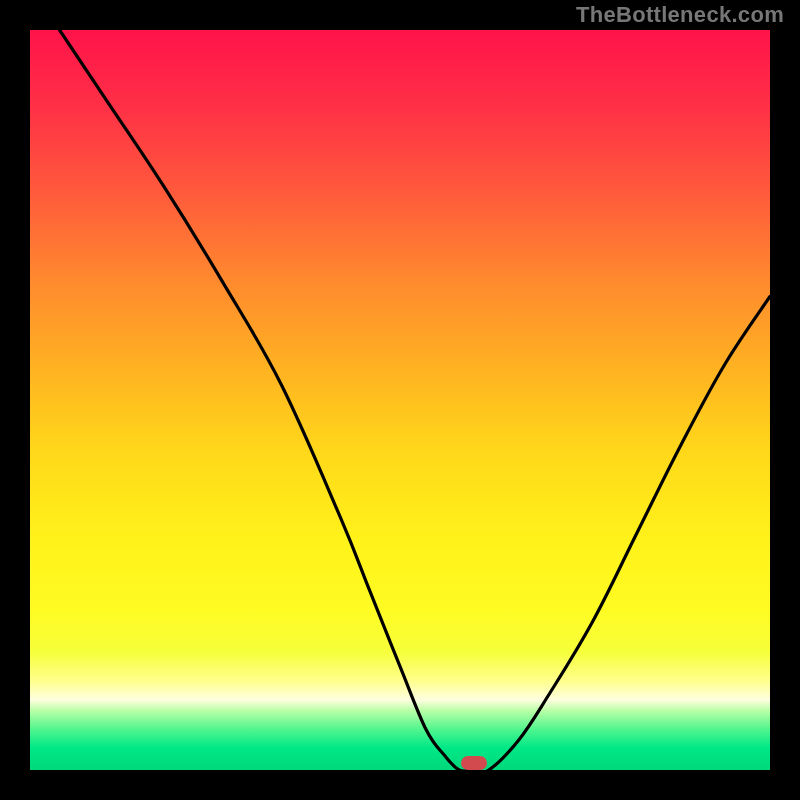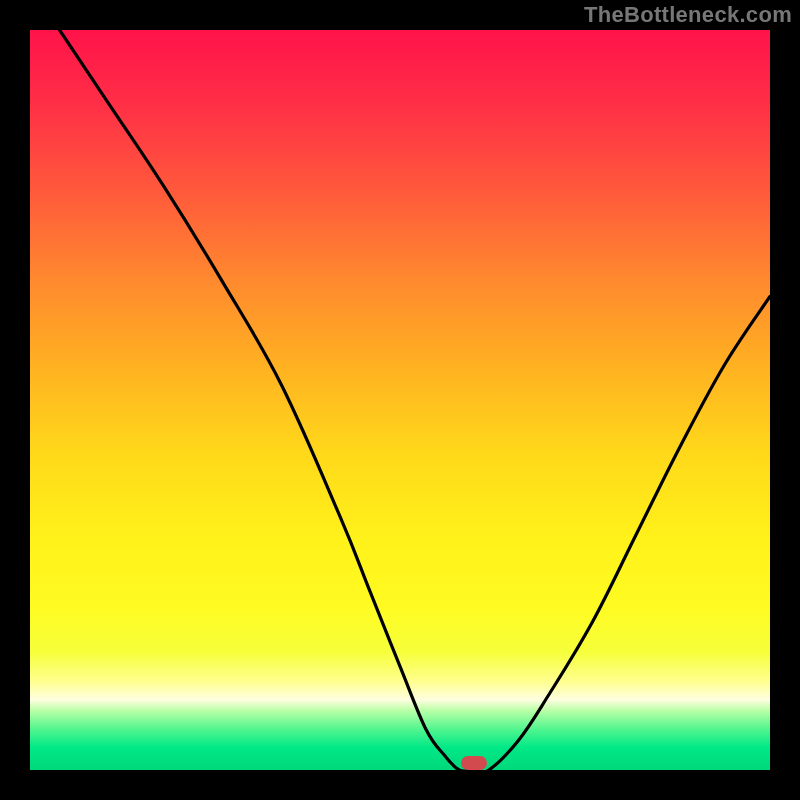--- a/index.html
+++ b/index.html
@@ -13,21 +13,21 @@
   }
   .frame {
     position: relative;
     width: 800px;
     height: 800px;
     background: #000;
   }
   .attribution {
     position: absolute;
     top: 2px;
-    right: 8px;
+    right: 16px;
     color: #777;
     font-size: 22px;
     font-weight: 600;
     letter-spacing: 0.3px;
     z-index: 5;
   }
   .plot-area {
     position: absolute;
     left: 30px;
     top: 30px;

